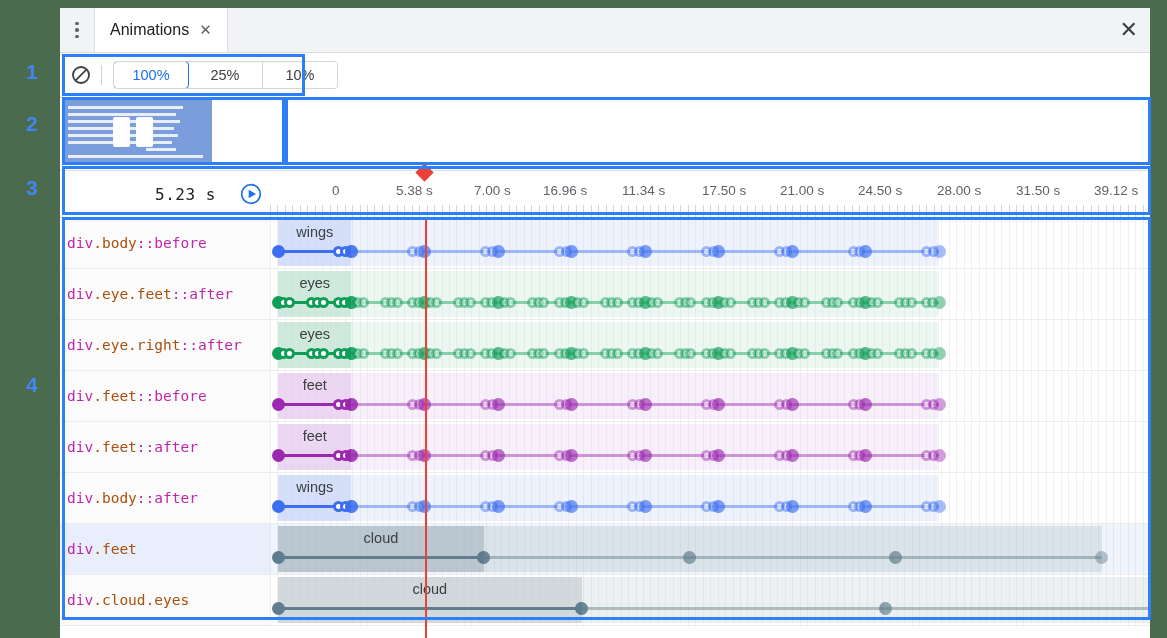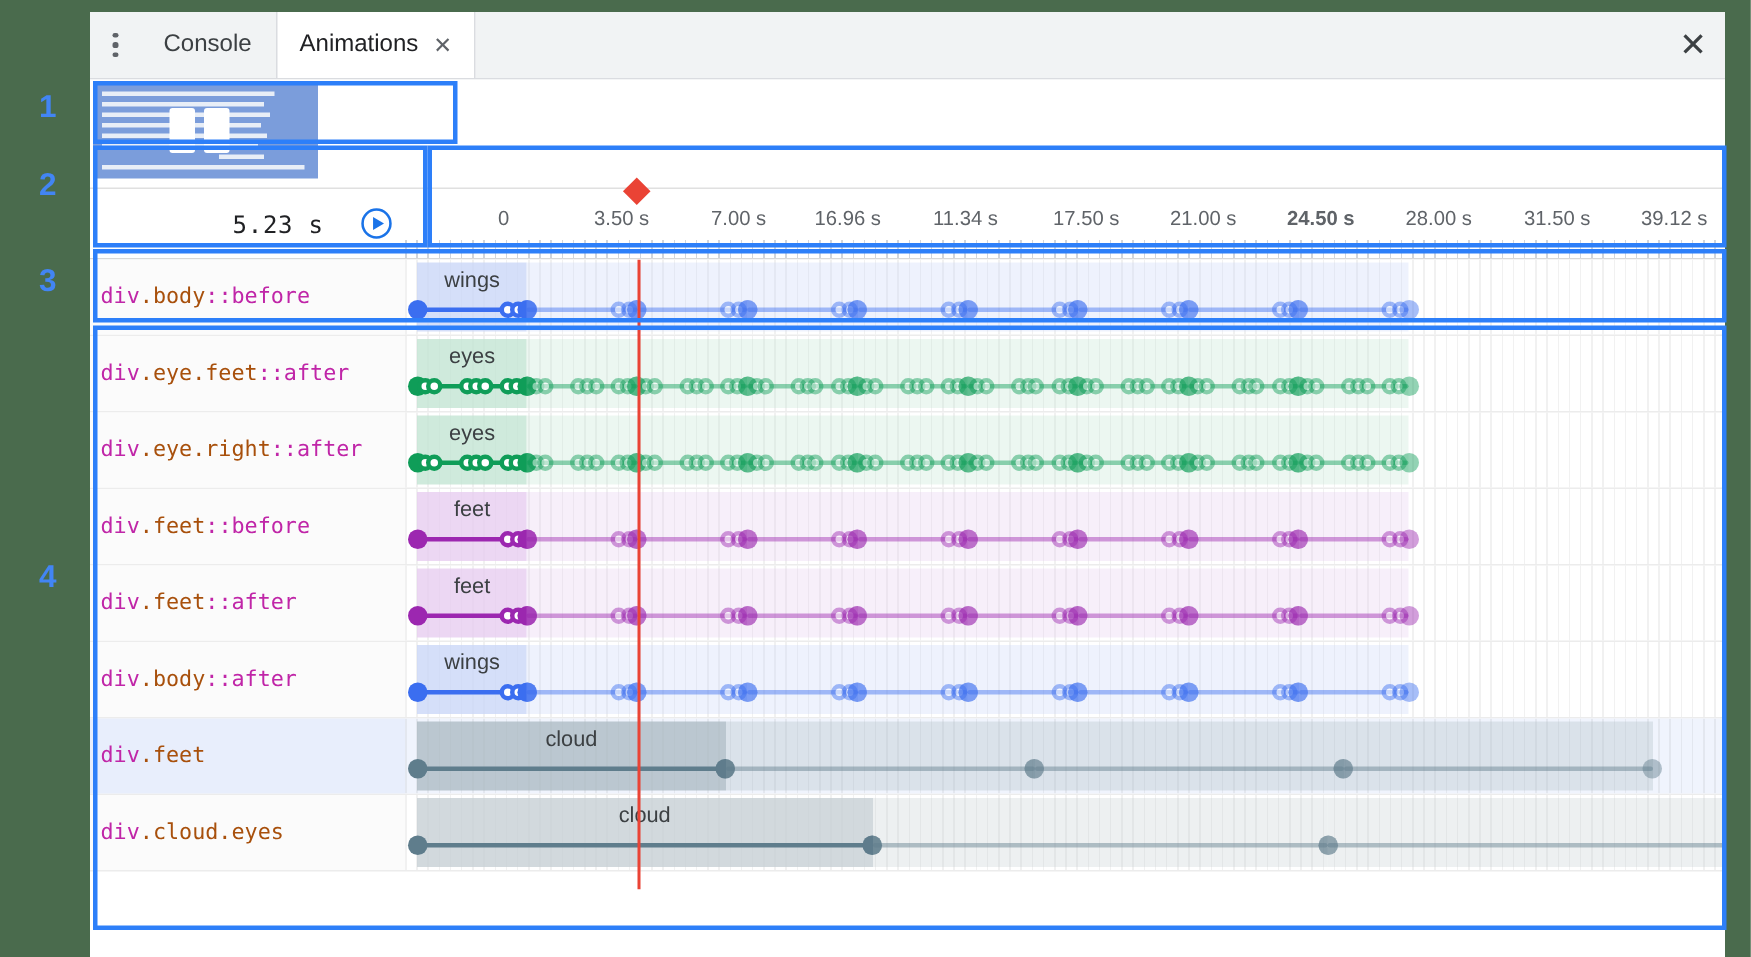--- a/index.html
+++ b/index.html
@@ -316,30 +316,41 @@
   <div class="annot-num" id="num4" style="left:26px; top:374px;">4</div>
 
   <div class="panel">
 
     <div class="tabbar">
       <div class="kebab">
         <i></i>
           <i></i>
           <i></i>
       </div>
-      <div class="tab">
-        <span>Console</span>
-      </div>
       <div class="tab active">
         <span>Animations</span>
         <span class="tclose">✕</span>
       </div>
       <div class="panel-close">✕</div>
     </div>
 
+    <div class="toolbar">
+      <div class="clear-btn">
+        <svg width="20" height="20" viewBox="0 0 20 20" aria-hidden="true">
+          <circle cx="10" cy="10" r="8" fill="none" stroke="#3c4043" stroke-width="1.8"></circle>
+          <line x1="4.4" y1="15.6" x2="15.6" y2="4.4" stroke="#3c4043" stroke-width="1.8"></line>
+        </svg>
+      </div>
+      <div class="toolbar-sep"></div>
+      <div class="speed-group">
+        <div class="speed-btn sel">100%</div>
+        <div class="speed-btn">25%</div>
+        <div class="speed-btn">10%</div>
+      </div>
+    </div>
 
     <div class="previews">
       <div class="preview-card">
         <div class="pv-line" style="top:6px;  width:115px;"></div>
         <div class="pv-line" style="top:13px; width:108px;"></div>
         <div class="pv-line" style="top:20px; width:112px;"></div>
         <div class="pv-line" style="top:27px; width:106px;"></div>
         <div class="pv-line" style="top:34px; width:110px;"></div>
         <div class="pv-line" style="top:41px; width:104px;"></div>
         <div class="pv-bar" style="left:51px; height:30px;"></div>
@@ -352,27 +363,27 @@
     <div class="tlhead">
       <div class="cur-time">5.23 s</div>
       <div class="play-btn">
         <svg width="22" height="22" viewBox="0 0 22 22" aria-hidden="true">
           <circle cx="11" cy="11" r="9.3" fill="none" stroke="#1a73e8" stroke-width="1.7"></circle>
           <polygon points="8.7,6.7 16,11 8.7,15.3" fill="#1a73e8"></polygon>
         </svg>
       </div>
       <div class="ruler">
         <div class="rlabel" style="left:62px;">0</div>
-        <div class="rlabel" style="left:126px;">3.50 s</div>
+        <div class="rlabel" style="left:126px;">5.38 s</div>
         <div class="rlabel" style="left:204px;">7.00 s</div>
         <div class="rlabel" style="left:273px;">16.96 s</div>
         <div class="rlabel" style="left:352px;">11.34 s</div>
         <div class="rlabel" style="left:432px;">17.50 s</div>
         <div class="rlabel" style="left:510px;">21.00 s</div>
-        <div class="rlabel" style="left:588px;font-weight:bold;">24.50 s</div>
+        <div class="rlabel" style="left:588px;">24.50 s</div>
         <div class="rlabel" style="left:667px;">28.00 s</div>
         <div class="rlabel" style="left:746px;">31.50 s</div>
         <div class="rlabel" style="left:824px;">39.12 s</div>
 
         <div class="ticks"></div>
       </div>
       <div class="playhead-marker" style="left:358px; top:-5px;"></div>
     </div>
 
     <div class="rows" id="rows-container">

